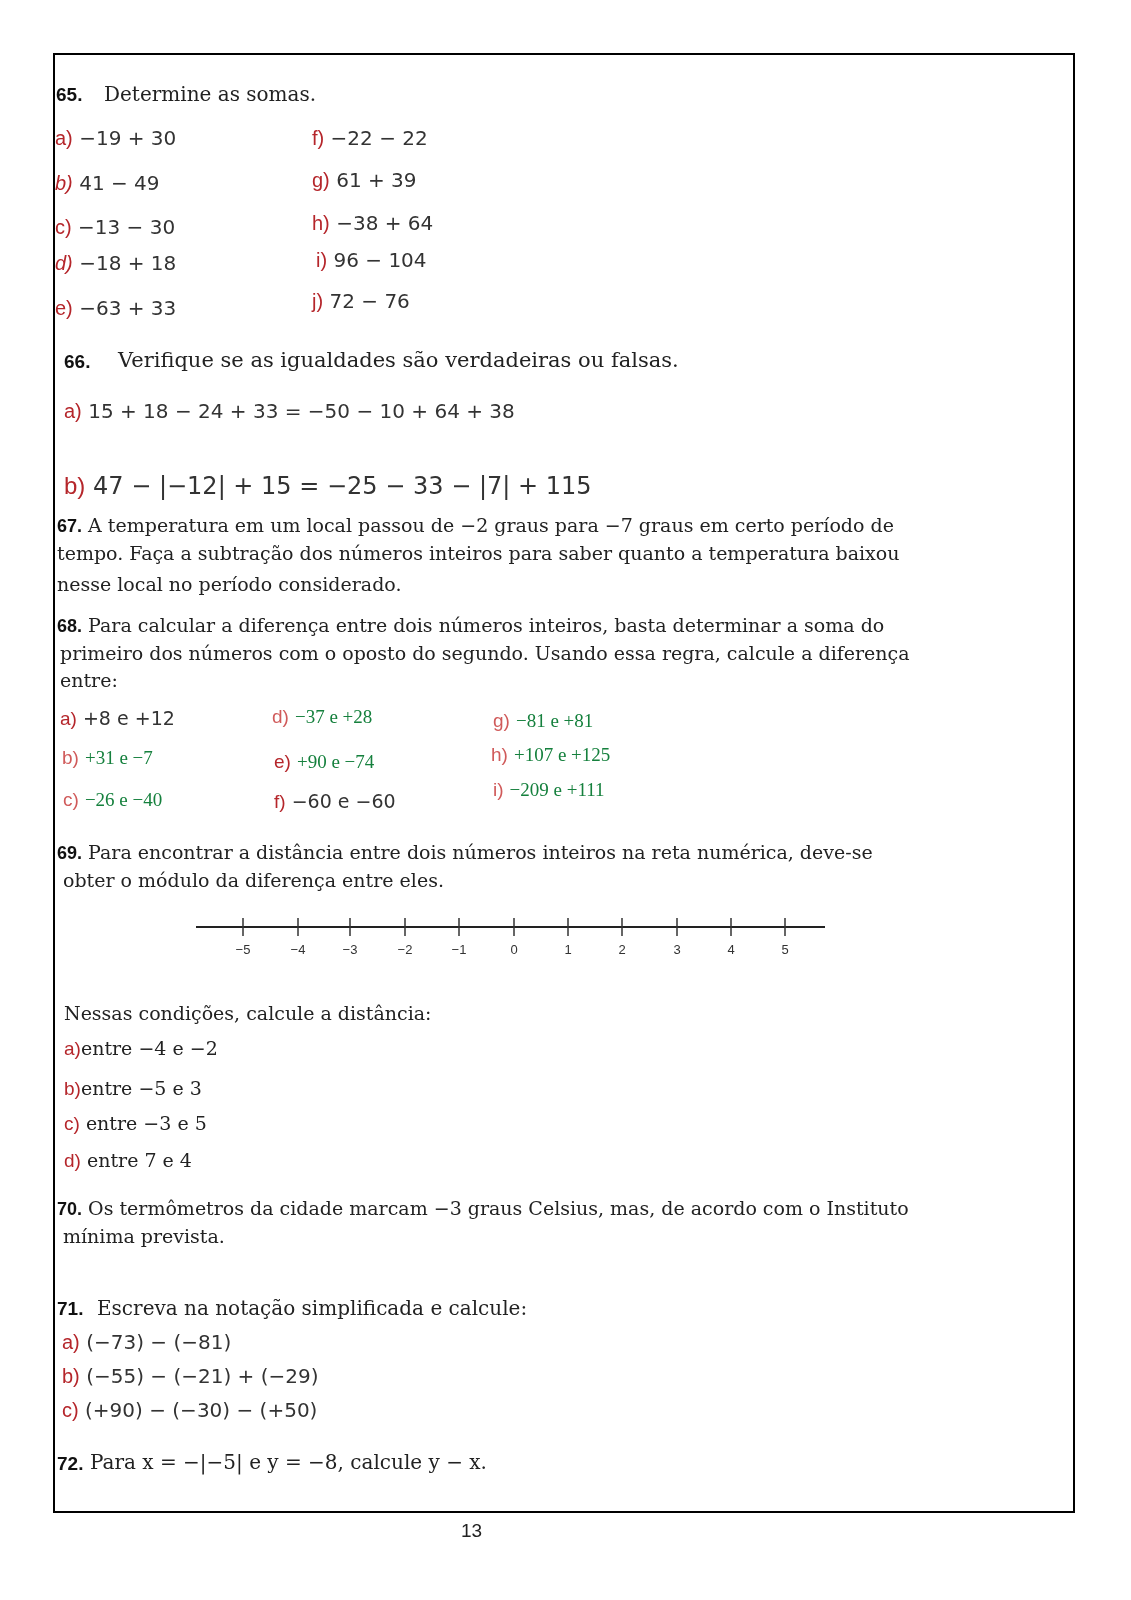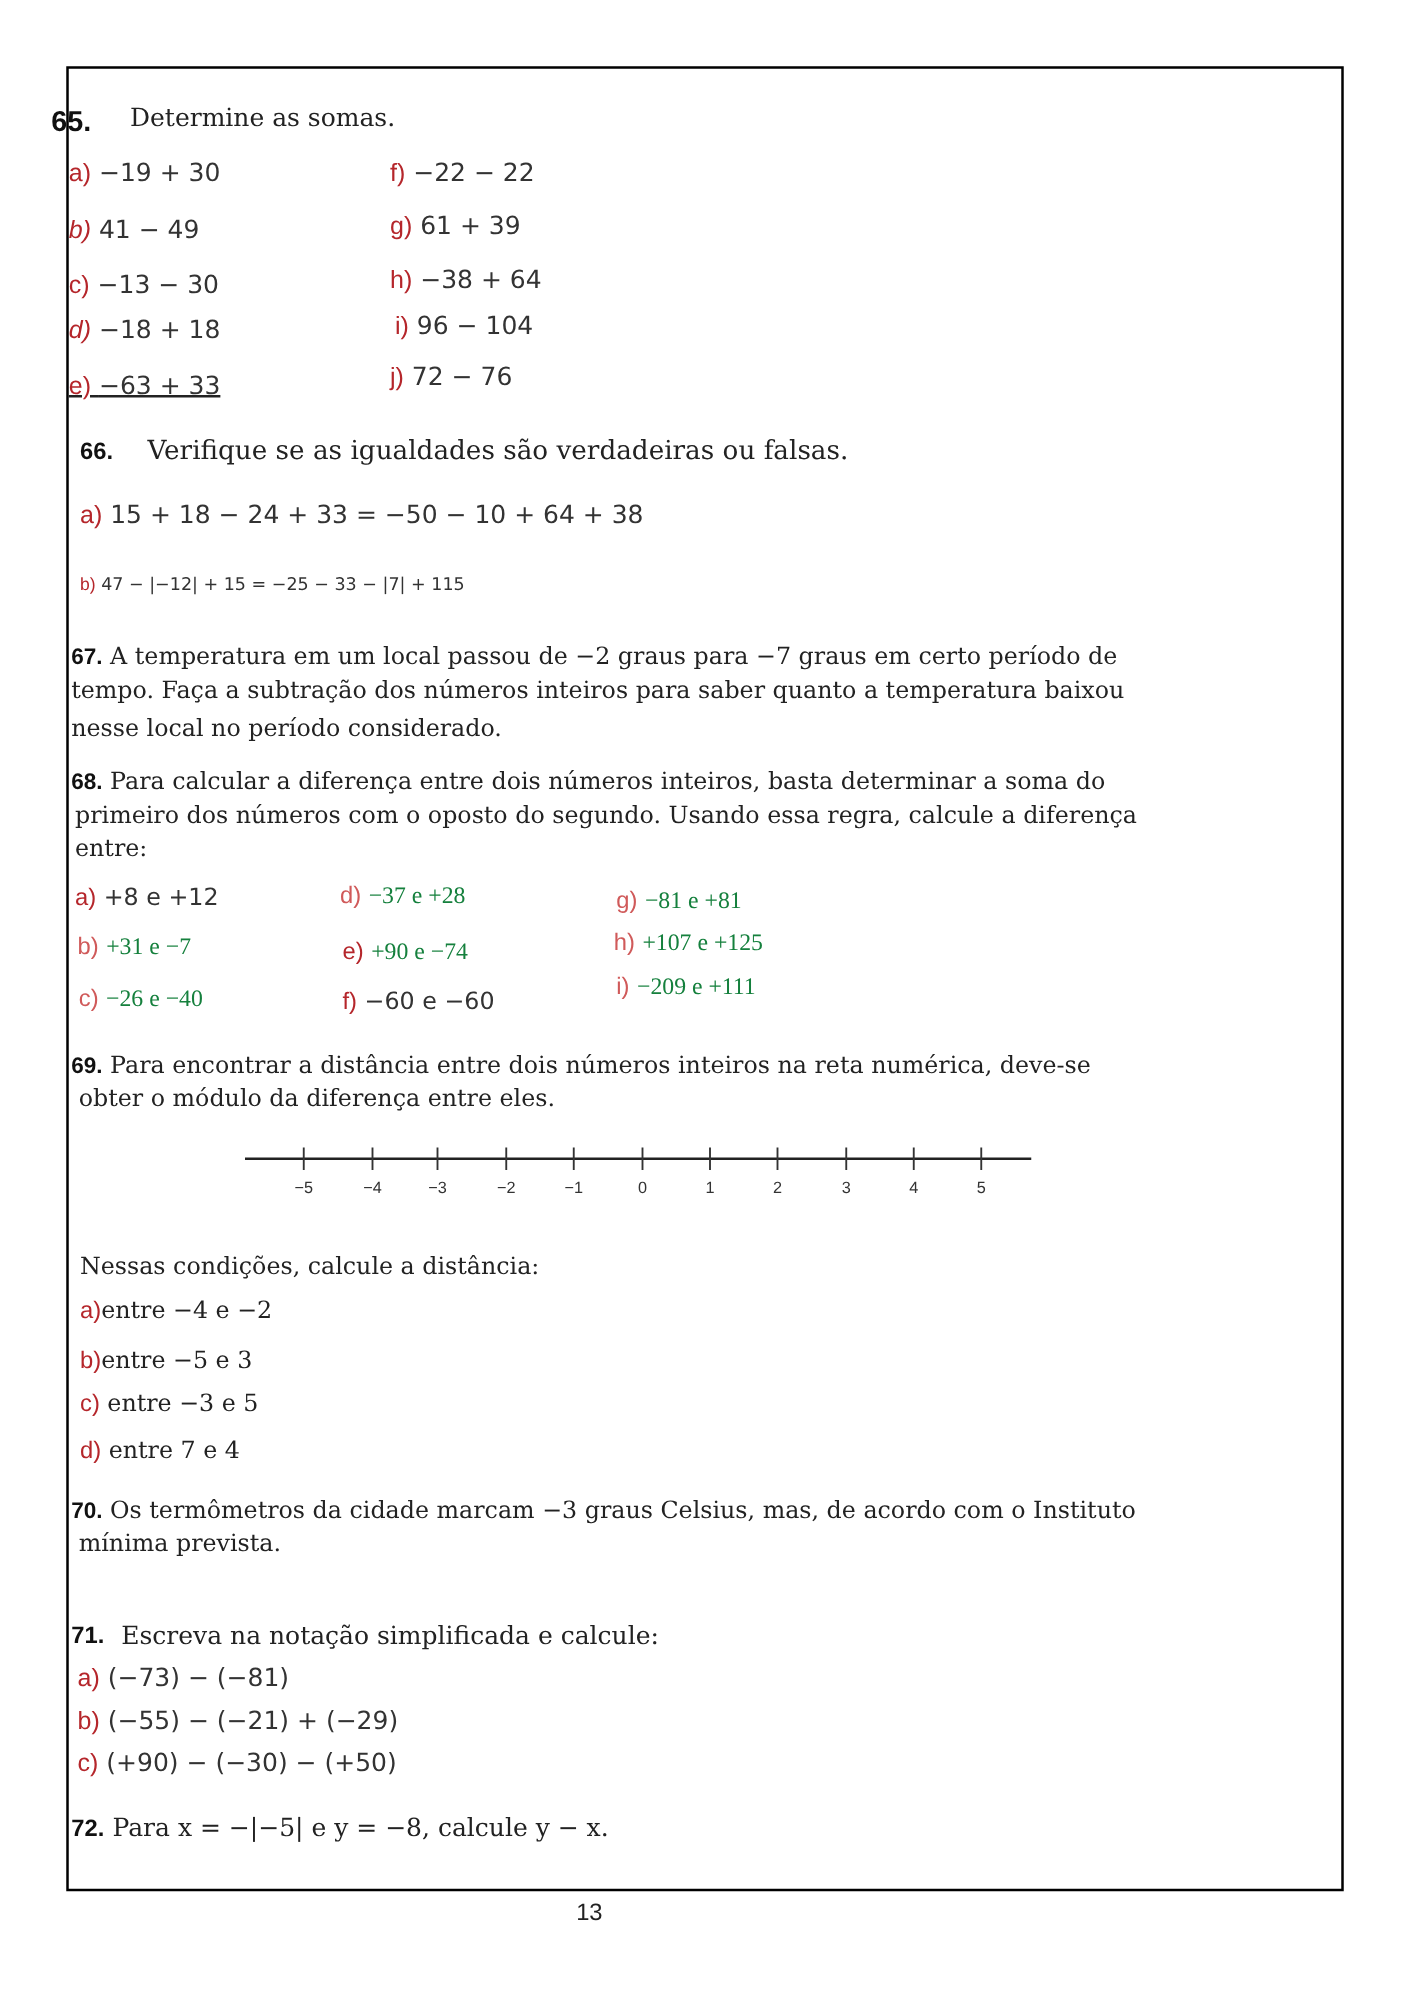--- a/index.html
+++ b/index.html
@@ -17,39 +17,39 @@
     .para { position: absolute; font-family: "DejaVu Serif", serif; color: #222; font-size: 19px; line-height: 27px; }
     .page-number { position: absolute; left: 0; width: 943px; top: 1520px; text-align: center;
       font-family: "Liberation Sans", sans-serif; font-size: 19px; color: #222; }
     .nl-label { font-family: "Liberation Sans", sans-serif; font-size: 13px; fill: #333; }
   </style>
 </head>
 <body>
 
 <div class="frame"></div>
 
-<div class="t num" style="left:41px;top:84px;font-size:23px;">65.</div>
+<div class="t num" style="left:56px;top:84px;font-size:19px;">65.</div>
 <div class="t" style="left:104px;top:82px;font-size:20px;">Determine as somas.</div>
 
 <div class="t" style="left:55px;top:126px;font-size:20px;"><span class="lbl">a)</span> <span class="math">−19 + 30</span></div>
 <div class="t" style="left:55px;top:171px;font-size:20px;"><span class="lbl" style="font-style:italic">b)</span> <span class="math">41 − 49</span></div>
 <div class="t" style="left:55px;top:215px;font-size:20px;"><span class="lbl">c)</span> <span class="math">−13 − 30</span></div>
 <div class="t" style="left:55px;top:251px;font-size:20px;"><span class="lbl" style="font-style:italic">d)</span> <span class="math">−18 + 18</span></div>
-<div class="t" style="left:55px;top:296px;font-size:20px;text-decoration:underline;"><span class="lbl">e)</span> <span class="math">−63 + 33</span></div>
+<div class="t" style="left:55px;top:296px;font-size:20px;"><span class="lbl">e)</span> <span class="math">−63 + 33</span></div>
 
 <div class="t" style="left:312px;top:126px;font-size:20px;"><span class="lbl">f)</span> <span class="math">−22 − 22</span></div>
 <div class="t" style="left:312px;top:168px;font-size:20px;"><span class="lbl">g)</span> <span class="math">61 + 39</span></div>
 <div class="t" style="left:312px;top:211px;font-size:20px;"><span class="lbl">h)</span> <span class="math">−38 + 64</span></div>
 <div class="t" style="left:316px;top:248px;font-size:20px;"><span class="lbl">i)</span> <span class="math">96 − 104</span></div>
 <div class="t" style="left:312px;top:289px;font-size:20px;"><span class="lbl">j)</span> <span class="math">72 − 76</span></div>
 
 <div class="t num" style="left:64px;top:351px;font-size:19px;">66.</div>
 <div class="t" style="left:118px;top:348px;font-size:21px;">Verifique se as igualdades são verdadeiras ou falsas.</div>
 <div class="t" style="left:64px;top:399px;font-size:20px;"><span class="lbl">a)</span> <span class="math">15 + 18 − 24 + 33 = −50 − 10 + 64 + 38</span></div>
-<div class="t" style="left:64px;top:459px;font-size:14px;text-align:right;"><span class="lbl">b)</span> <span class="math">47 − |−12| + 15 = −25 − 33 − |7| + 115</span></div>
+<div class="t" style="left:64px;top:472px;font-size:24px;text-align:right;"><span class="lbl">b)</span> <span class="math">47 − |−12| + 15 = −25 − 33 − |7| + 115</span></div>
 
 <div class="para" style="left:57px;top:512px;">
   <div><span class="num" style="font-size:18px">67.</span> <span>A temperatura em um local passou de −2 graus para −7 graus em certo período de</span></div>
   <div>tempo. Faça a subtração dos números inteiros para saber quanto a temperatura baixou</div>
   <div style="margin-top:4px">nesse local no período considerado.</div>
 </div>
 
 <div class="para" style="left:57px;top:612px;">
   <div><span class="num" style="font-size:18px">68.</span> <span>Para calcular a diferença entre dois números inteiros, basta determinar a soma do</span></div>
   <div style="padding-left:3px">primeiro dos números com o oposto do segundo. Usando essa regra, calcule a diferença</div>

